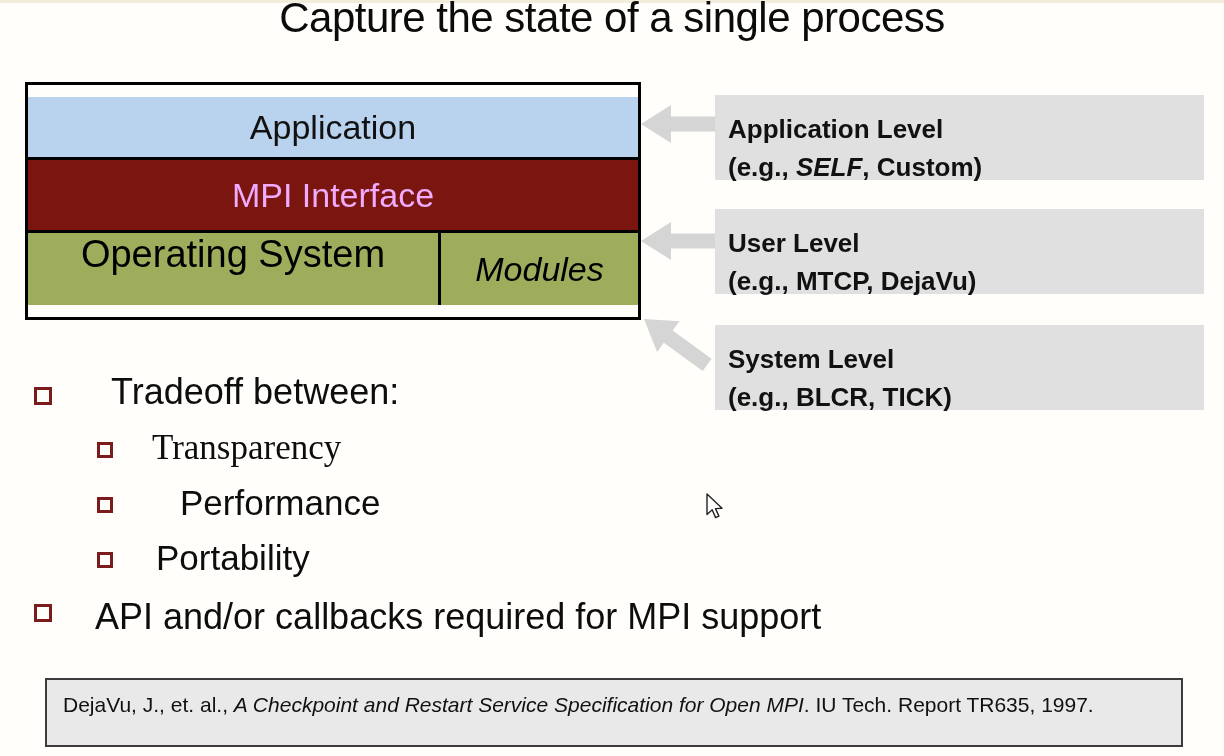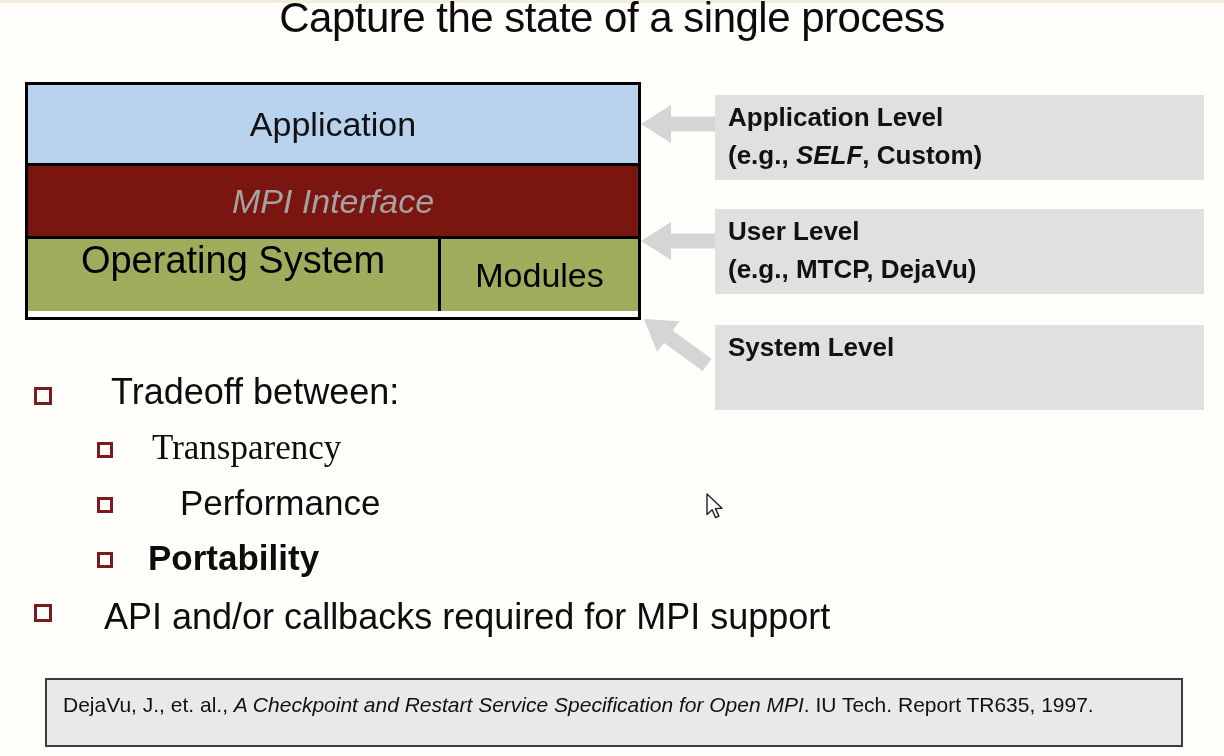--- a/index.html
+++ b/index.html
@@ -19,31 +19,31 @@
     font-size:42px;color:#0b0b0b;letter-spacing:-0.5px;
   }
 
   
   .stack{
     left:25px;top:82px;width:610px;height:232px;
     border:3px solid #000;display:flex;flex-direction:column;
   }
   .stack-row{display:flex;align-items:center;justify-content:center;
     font-size:34px;color:#111;}
-  .row-app{height:78px;background:var(--app-blue,#b9d3ee);}
-  .row-mpi{height:70px;background:var(--mpi-red,#7b1510);color:#a3a3a3;border-top:3px solid #000;font-style:italic;}
+  .row-app{height:60px;background:var(--app-blue,#b9d3ee);margin-top:12px;}
+  .row-mpi{height:70px;background:var(--mpi-red,#7b1510);color:#f0abfc;border-top:3px solid #000;}
   .row-bottom{height:72px;background:var(--os-green,#9ead5c);border-top:3px solid #000;
     display:flex;align-items:stretch;}
   .cell-os{flex:1;display:flex;align-items:flex-start;justify-content:center;font-size:38px;}
-  .cell-modules{width:197px;border-left:3px solid #000;display:flex;align-items:center;justify-content:center;font-size:34px;}
+  .cell-modules{width:197px;border-left:3px solid #000;display:flex;align-items:center;justify-content:center;font-size:34px;font-style:italic;}
 
   
   .level-box{
     left:715px;width:489px;height:85px;background:var(--label-gray,#e0e0e0);
-    padding:3px 0 0 13px;box-sizing:border-box;
+    padding:15px 0 0 13px;box-sizing:border-box;
     font-size:26px;font-weight:bold;color:#111;line-height:38px;
   }
   .lb1{top:95px;} .lb2{top:209px;} .lb3{top:325px;}
   .emph{font-style:italic;}
 
   
   .arrows{left:600px;top:90px;width:150px;height:300px;}
 
   
   .bullet-sq{box-sizing:border-box;border:3px solid var(--bullet-maroon,#7b1b1b);background:transparent;}
@@ -98,36 +98,37 @@
 <div class="abs level-box lb1">
   <div>Application Level</div>
   <div><span>(e.g., </span><span class="emph">SELF</span><span>, Custom)</span></div>
 </div>
 <div class="abs level-box lb2">
   <div>User Level</div>
   <div><span>(e.g., </span><span class="emph"></span><span>MTCP, DejaVu)</span></div>
 </div>
 <div class="abs level-box lb3">
   <div>System Level</div>
+  <div><span>(e.g., </span><span class="emph"></span><span>BLCR, TICK)</span></div>
 </div>
 
 <div class="abs bullet-sq b-l1" style="left:34px;top:387px;"></div>
 <div class="abs bullet-text" style="left:95px;top:371px;margin-left:16px;">Tradeoff between:</div>
 
 <div class="abs bullet-sq b-l2" style="left:97px;top:442px;"></div>
 <div class="abs bullet-text sub" style="left:152px;top:428px;font-family:Liberation Serif, serif;">Transparency</div>
 
 <div class="abs bullet-sq b-l2" style="left:97px;top:497px;"></div>
 <div class="abs bullet-text sub" style="left:152px;top:483px;margin-left:28px;">Performance</div>
 
 <div class="abs bullet-sq b-l2" style="left:97px;top:552px;"></div>
-<div class="abs bullet-text sub" style="left:148px;top:538px;font-weight:bold;">Portability</div>
+<div class="abs bullet-text sub" style="left:156px;top:538px;">Portability</div>
 
 <div class="abs bullet-sq b-l1" style="left:34px;top:604px;"></div>
-<div class="abs bullet-text" style="left:104px;top:596px;">API and/or callbacks required for MPI support</div>
+<div class="abs bullet-text" style="left:95px;top:596px;">API and/or callbacks required for MPI support</div>
 
 <div class="abs citation">
   <span>DejaVu, J., et. al., </span><span class="it">A Checkpoint and Restart Service Specification for Open MPI</span><span>. IU Tech. Report TR635, 1997.</span>
 </div>
 
 <svg class="abs cursor" viewBox="0 0 22 28">
   <polygon points="4,2 4,22.5 9.2,17.8 12.6,25.6 15.9,24.1 12.5,16.6 19,16.2" fill="#ffffff" stroke="#222" stroke-width="1.4" stroke-linejoin="round"></polygon>
 </svg>
 
 </body></html>

